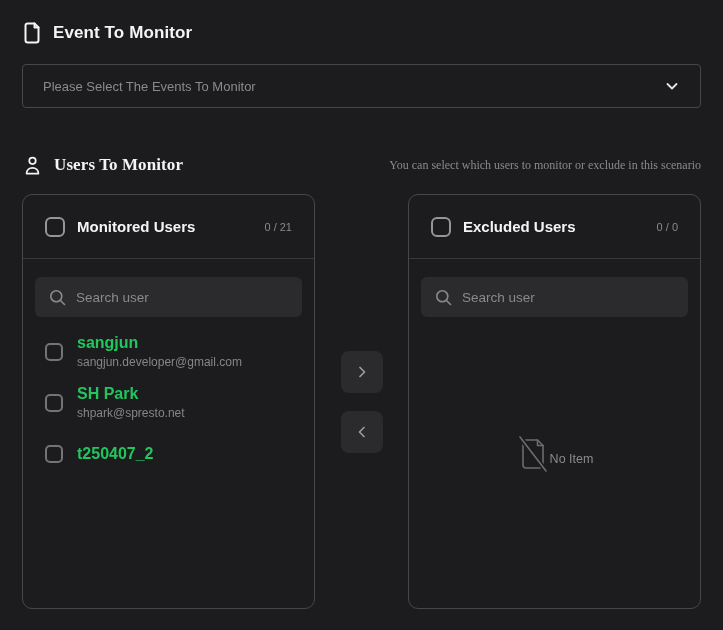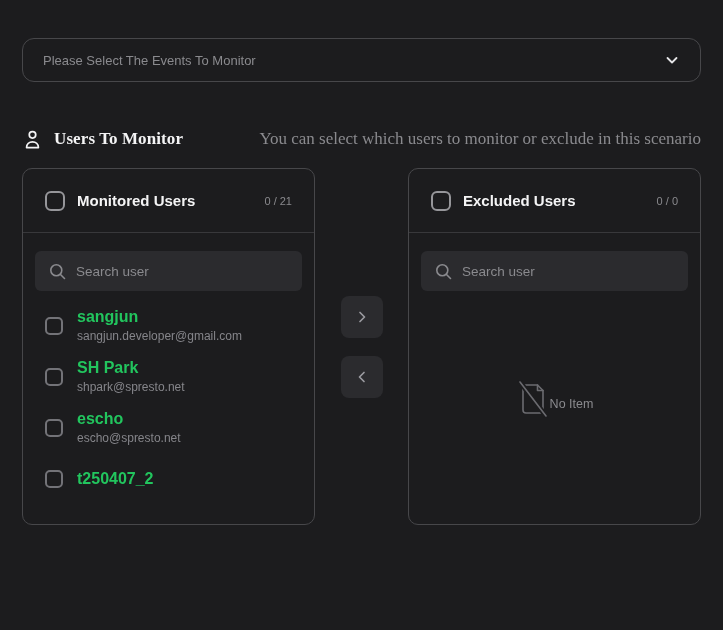--- a/index.html
+++ b/index.html
@@ -14,35 +14,35 @@
 
   
   .section-header {
     display: flex; align-items: center; gap: 11px; height: 26px;
   }
   .section-title { font-size: 17px; font-weight: bold; color: #f4f4f5; letter-spacing: 0.1px; }
   .section-header-row {
     display: flex; align-items: center; justify-content: space-between;
     margin-top: 44px; margin-bottom: 16px; height: 26px; font-family: Liberation Serif, serif;
   }
-  .helper-text { font-size: 17px; color: #8a8a8e; }
+  .helper-text { font-size: 12px; color: #8a8a8e; }
 
   
   .dropdown {
     margin-top: 18px; height: 44px; width: 679px;
-    border: 1px solid #47474a; border-radius: 12px;
+    border: 1px solid #47474a; border-radius: 4px;
     display: flex; align-items: center; padding: 0 20px;
     cursor: pointer;
   }
   .dropdown-placeholder { font-size: 13px; color: #8a8a8e; flex: 1; }
 
   
   .panels-row { display: flex; align-items: stretch; }
   .panel {
-    width: 293px; height: 357px; flex: 0 0 293px;
+    width: 293px; height: 415px; flex: 0 0 293px;
     border: 1px solid #47474a; border-radius: 10px;
     display: flex; flex-direction: column; overflow: hidden;
   }
   .panel-header {
     flex: 0 0 64px; display: flex; align-items: center;
     padding: 0 22px; gap: 12px; border-bottom: 1px solid #38383b;
   }
   .panel-title { font-size: 15px; font-weight: bold; color: #f4f4f5; }
   .panel-count { margin-left: auto; font-size: 11px; color: #8a8a8e; }
 
@@ -91,20 +91,29 @@
   }
   .empty-text { font-size: 12.5px; color: #8a8a8e; margin-top: 10px; }
 
   svg { display: block; }
 </style>
 </head>
 <body>
 
 <div class="page">
 
+  <div class="section-header">
+    <span>
+      <svg width="20" height="22" viewBox="0 0 20 22" fill="none" stroke="#f4f4f5" stroke-width="2" stroke-linejoin="round" stroke-linecap="round">
+        <path d="M12.5 1.5 H5.8 A2.3 2.3 0 0 0 3.5 3.8 V18.2 A2.3 2.3 0 0 0 5.8 20.5 H14.2 A2.3 2.3 0 0 0 16.5 18.2 V5.5 Z"></path>
+        <path d="M12.5 1.5 V5.5 H16.5"></path>
+      </svg>
+    </span>
+    <span class="section-title">Event To Monitor</span>
+  </div>
 
   <div class="dropdown">
     <span class="dropdown-placeholder">Please Select The Events To Monitor</span>
     <span>
       <svg width="16" height="16" viewBox="0 0 16 16" fill="none" stroke="#e5e5e7" stroke-width="1.8" stroke-linecap="round" stroke-linejoin="round">
         <path d="M3.5 6 L8 10.5 L12.5 6"></path>
       </svg>
     </span>
   </div>
 
@@ -149,27 +158,20 @@
           <div class="user-row">
             <span class="checkbox sm"></span>
             <div>
               <div class="user-name">SH Park</div>
               <div class="user-email">shpark@spresto.net</div>
             </div>
           </div>
           <div class="user-row">
             <span class="checkbox sm"></span>
             <div>
-              <div class="user-name">escho</div>
-              <div class="user-email">escho@spresto.net</div>
-            </div>
-          </div>
-          <div class="user-row">
-            <span class="checkbox sm"></span>
-            <div>
               <div class="user-name">t250407_2</div>
             </div>
           </div>
         </div>
     </div>
 
     <div class="transfer-col">
       <button class="transfer-btn">
         <span>
           <svg width="14" height="14" viewBox="0 0 14 14" fill="none" stroke="#9a9a9f" stroke-width="1.7" stroke-linecap="round" stroke-linejoin="round">

